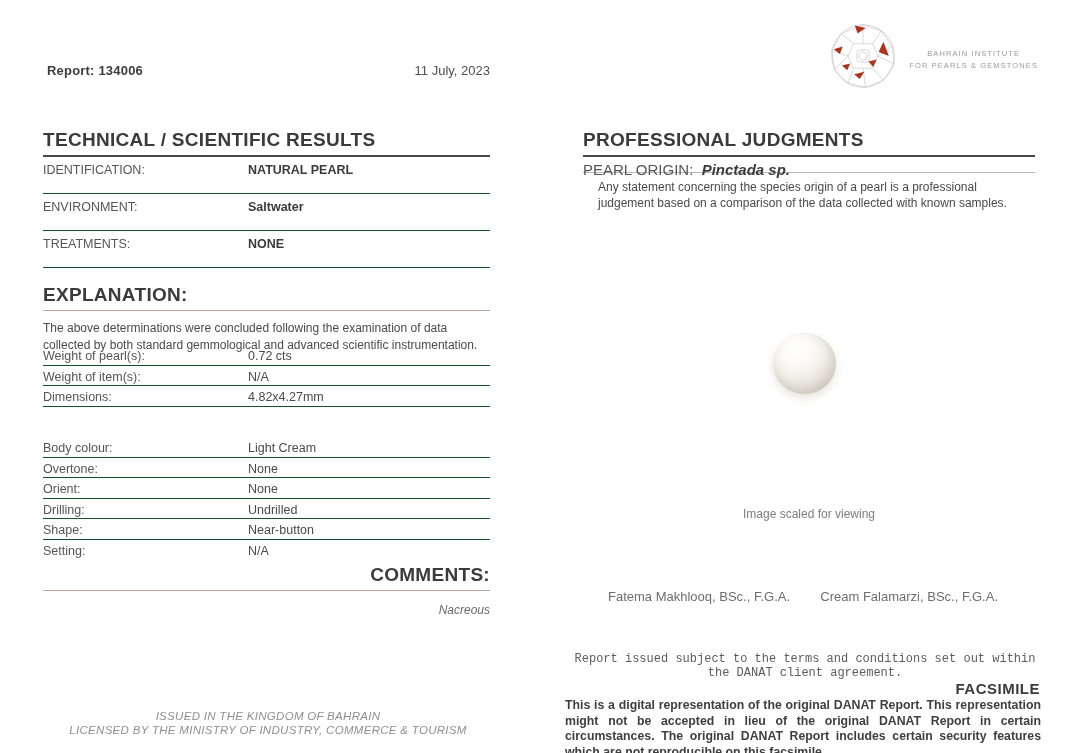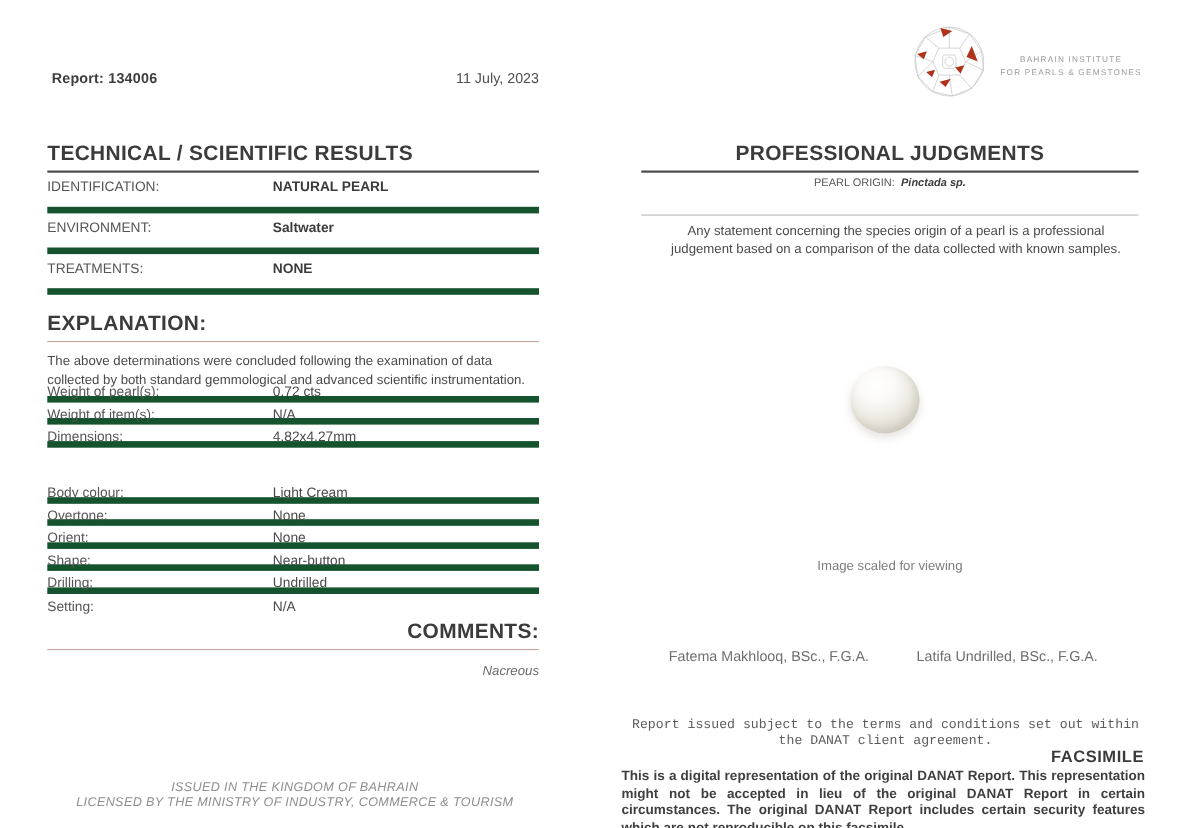--- a/index.html
+++ b/index.html
@@ -38,34 +38,34 @@
   
   .col-left  { position: absolute; left: 43px;  width: 447px; }
   .col-right { position: absolute; left: 583px; width: 452px; }
   .sec-head {
     font-size: 19px; font-weight: bold; color: #3b3b3b; letter-spacing: .3px;
     padding-bottom: 4px; border-bottom: 2px solid #4a4a4a;
   }
   .sec-head.rose { border-bottom: 1.5px solid #c9a49e; }
   .kv-row {
     display: flex; align-items: flex-start;
-    border-bottom: 6px solid #14532d;
+    border-bottom: 1px solid #14532d;
   }
   .kv-row.tall { height: 37px; padding-top: 6px; }
   .kv-row.slim { height: 20.5px; padding-top: 4px; }
   .kv-row.last { border-bottom: none; }
   .kv-label { width: 205px; font-size: 12.5px; color: #555; }
   .kv-value { font-size: 12.5px; color: #4a4a4a; }
   .kv-value.strong { font-weight: bold; color: #3b3b3b; }
   .body-text { font-size: 12px; line-height: 1.4; color: #4a4a4a; }
   .italic { font-style: italic; }
   
   .origin-row {
-    height: 39px; padding-top: 4px; border-bottom: 1px solid #b9b9b9;
-    font-size: 10px; color: #555;
+    height: 16px; padding-top: 4px; border-bottom: 1px solid #b9b9b9;
+    font-size: 15px; color: #555;
   }
   .origin-value { font-weight: bold; font-style: italic; color: #3b3b3b; }
   .judgment-note {
     padding: 6px 4px 0 15px;
     font-size: 12px; line-height: 1.35; color: #4a4a4a;
   }
   .pearl-photo {
     position: absolute; left: 773px; top: 333px;
     width: 63px; height: 61px; border-radius: 50%;
     background:
@@ -194,53 +194,53 @@
     </div>
     <div class="kv-row slim">
       <span class="kv-label">Overtone:</span>
       <span class="kv-value">None</span>
     </div>
     <div class="kv-row slim">
       <span class="kv-label">Orient:</span>
       <span class="kv-value">None</span>
     </div>
     <div class="kv-row slim">
+      <span class="kv-label">Drilling:</span>
+      <span class="kv-value">Undrilled</span>
+    </div>
+    <div class="kv-row slim">
       <span class="kv-label">Shape:</span>
       <span class="kv-value">Near-button</span>
-    </div>
-    <div class="kv-row slim">
-      <span class="kv-label">Drilling:</span>
-      <span class="kv-value">Undrilled</span>
     </div>
     <div class="kv-row slim last">
       <span class="kv-label">Setting:</span>
       <span class="kv-value">N/A</span>
     </div>
   </div>
 
   <div class="col-left" style="top:564px;text-align:right;">
     <div class="sec-head rose">COMMENTS:</div>
     <div class="body-text italic" style="margin-top:11px; color:#6b6b6b;">Nacreous</div>
   </div>
 
-  <div class="col-right" style="top:129px;text-align:center;">
+  <div class="col-right" style="top:129px;">
     <div class="sec-head">PROFESSIONAL JUDGMENTS</div>
     <div class="origin-row">
       <span>PEARL ORIGIN:</span>
       <span class="origin-value">&nbsp;<span>Pinctada sp.</span></span>
     </div>
     <div class="judgment-note">Any statement concerning the species origin of a pearl is a professional judgement based on a comparison of the data collected with known samples.</div>
   </div>
 
   <div class="pearl-photo"></div>
   <div class="image-caption">Image scaled for viewing</div>
 
   <div class="signatures">
     <span>Fatema Makhlooq, BSc., F.G.A.</span>
-    <span>Latifa Undrilled, BSc., F.G.A.</span>
+    <span>Cream Falamarzi, BSc., F.G.A.</span>
   </div>
 
   <div class="terms-line">Report issued subject to the terms and conditions set out within the DANAT client agreement.</div>
 
   <div class="facsimile-title">FACSIMILE</div>
   <div class="facsimile-text">This is a digital representation of the original DANAT Report. This representation might not be accepted in lieu of the original DANAT Report in certain circumstances. The original DANAT Report includes certain security features which are not reproducible on this facsimile.</div>
 
   <div class="footer-left">
     <span>ISSUED IN THE KINGDOM OF BAHRAIN</span><br>
     <span>LICENSED BY THE MINISTRY OF INDUSTRY, COMMERCE &amp; TOURISM</span>

